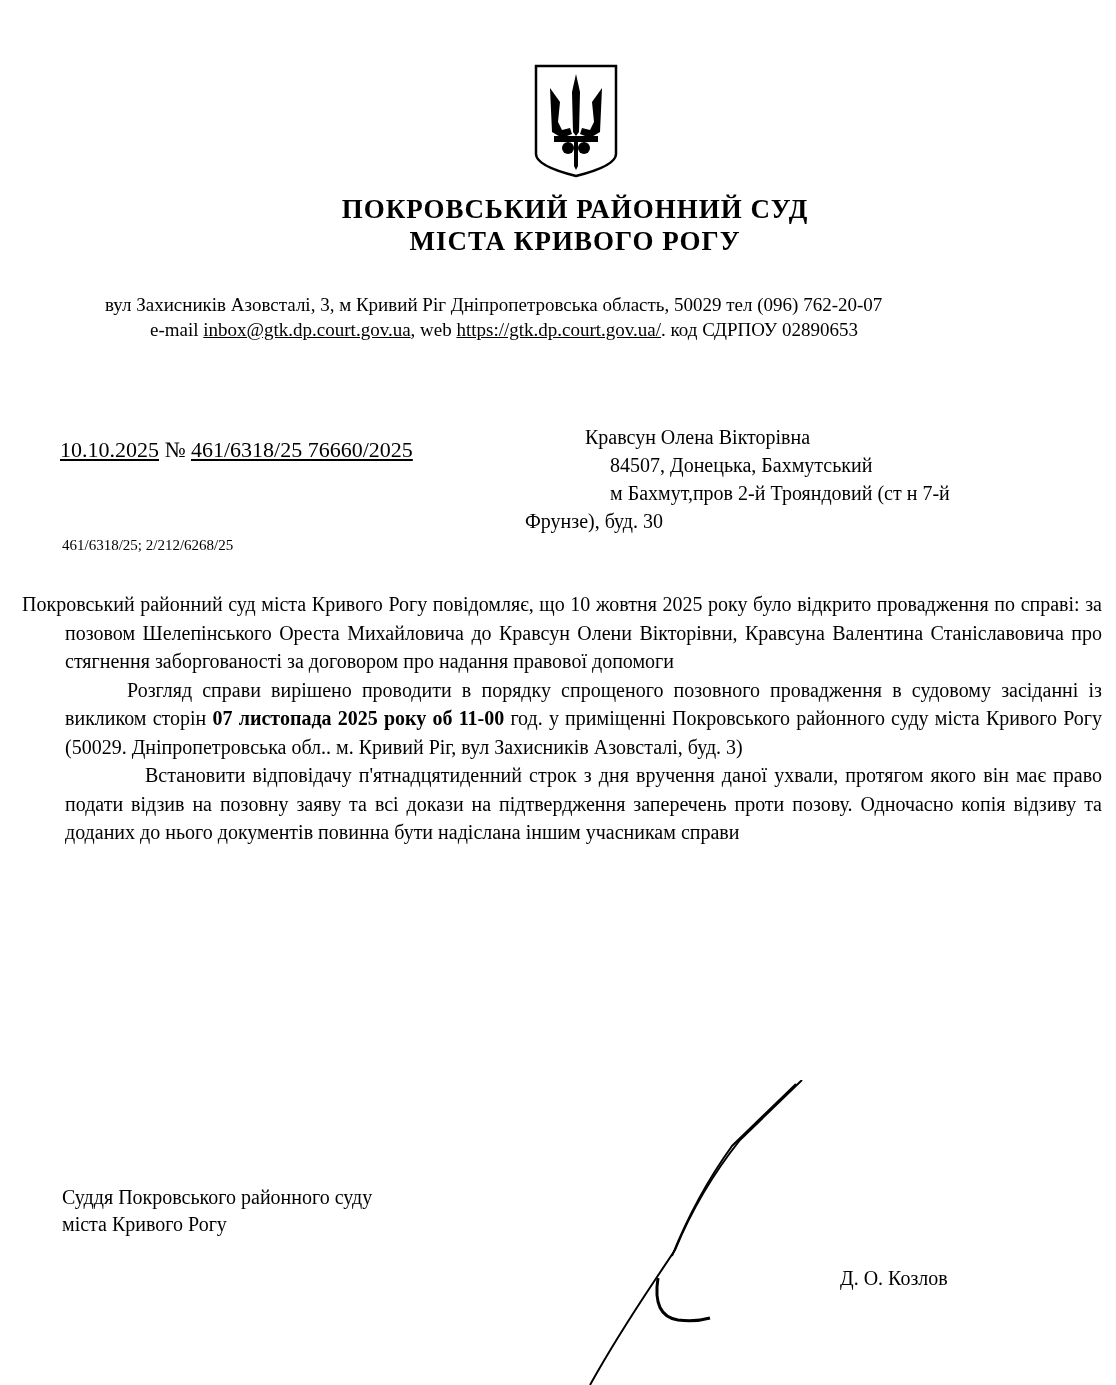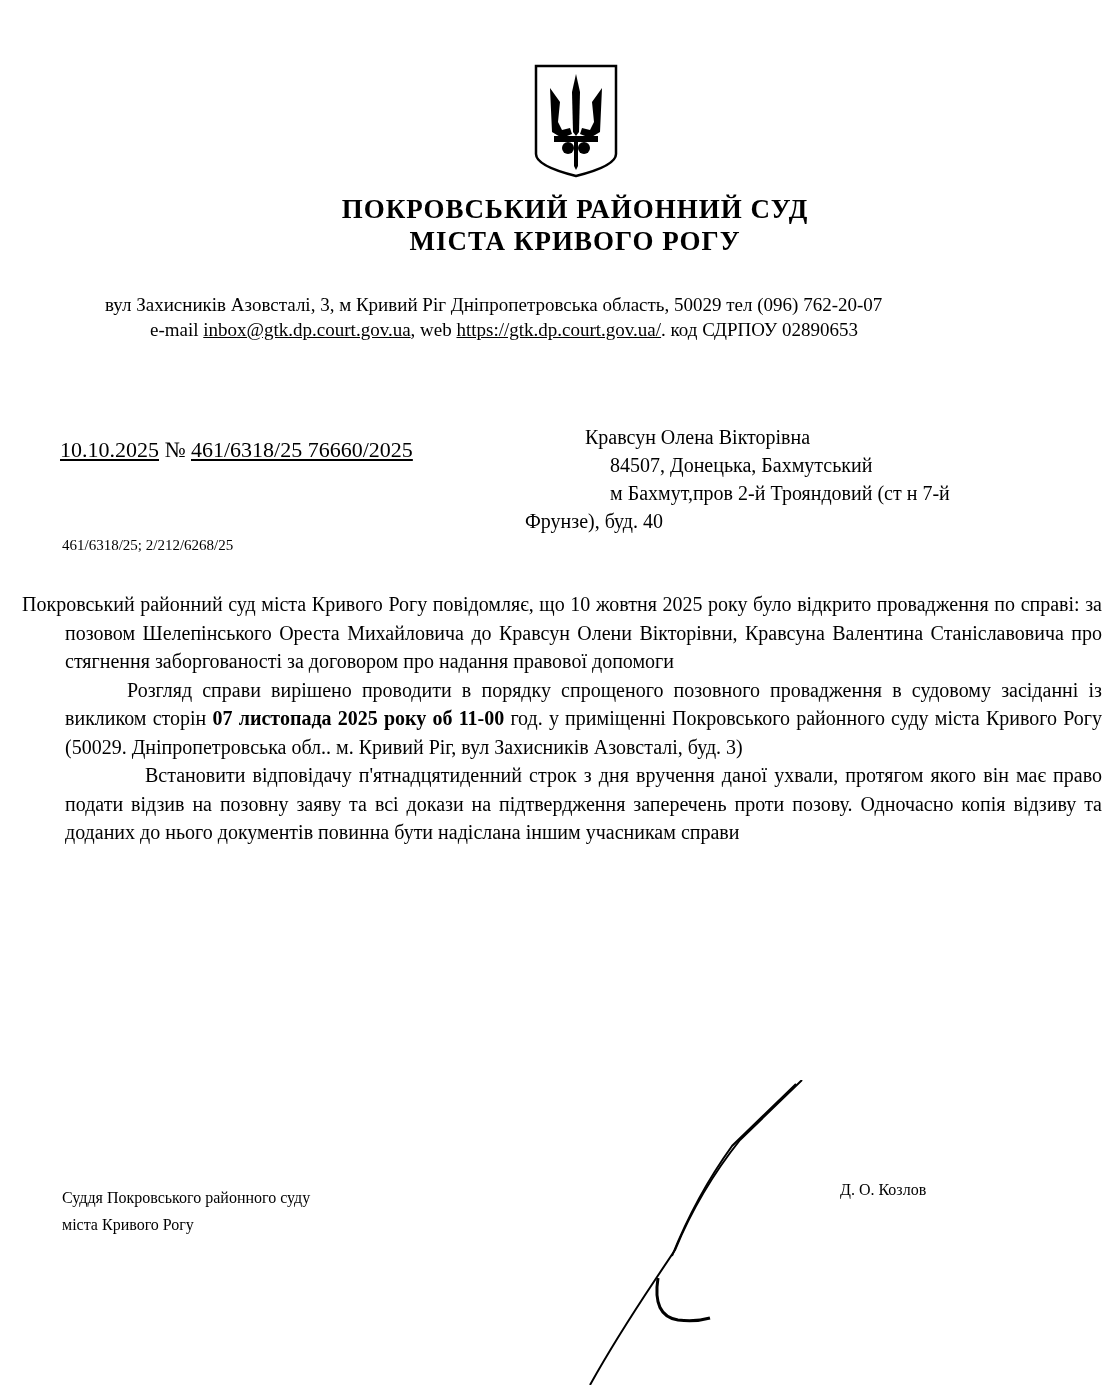--- a/index.html
+++ b/index.html
@@ -25,24 +25,24 @@
   #addr1 { left: 585px; top: 423px; }
   #addr2 { left: 610px; top: 451px; }
   #addr3 { left: 610px; top: 479px; }
   #addr4 { left: 525px; top: 507px; }
   #body-text { left: 22px; top: 590px; width: 1080px; font-size: 20px;
     line-height: 28.5px; text-align: justify; }
   #body-text p { margin: 0; }
   #body-text p.first { text-indent: 0; padding-left: 43px; text-indent: -43px; }
   #body-text p.ind1 { padding-left: 43px; text-indent: 62px; }
   #body-text p.ind2 { padding-left: 43px; text-indent: 80px; }
-  .sig { font-size: 16px; line-height: 27px; white-space: nowrap; }
+  .sig { font-size: 20px; line-height: 27px; white-space: nowrap; }
   #sig1 { left: 62px; top: 1184px; }
   #sig2 { left: 62px; top: 1211px; }
-  #judge-name { left: 840px; top: 1176px; }
+  #judge-name { left: 840px; top: 1265px; }
   #signature { left: 500px; top: 1080px; width: 340px; height: 305px; }
 </style>
 </head>
 <body>
 
 <svg id="emblem" class="abs" viewBox="0 0 88 118">
   <path d="M4 4 H84 V92 Q84 104 44 114 Q4 104 4 92 Z" fill="none" stroke="#000" stroke-width="2.5"></path>
   <path d="M44 12 L40 30 L41 70 L44 74 L47 70 L48 30 Z" fill="#000"></path>
   <path d="M18 26 L20 70 L30 76 L40 72 L38 66 L30 68 L26 60 L28 40 Z" fill="#000"></path>
   <path d="M70 26 L68 70 L58 76 L48 72 L50 66 L58 68 L62 60 L60 40 Z" fill="#000"></path>
@@ -57,21 +57,21 @@
 
 <div id="contact1" class="abs contact">вул  Захисників Азовсталі, 3, м  Кривий Ріг   Дніпропетровська область, 50029 тел  (096) 762-20-07</div>
 <div id="contact2" class="abs contact"><span>e-mail  </span><span class="u">inbox@gtk.dp.court.gov.ua</span><span>,   web </span><span class="u">https://gtk.dp.court.gov.ua/</span><span>. код СДРПОУ 02890653</span></div>
 
 <div id="ref-line" class="abs"><span class="u">10.10.2025</span><span> №  </span><span class="u">461/6318/25 76660/2025</span></div>
 <div id="case-nums" class="abs">461/6318/25; 2/212/6268/25</div>
 
 <div id="addr1" class="abs addr">Кравсун Олена Вікторівна</div>
 <div id="addr2" class="abs addr">84507,  Донецька,  Бахмутський</div>
 <div id="addr3" class="abs addr">м  Бахмут,пров  2-й Трояндовий (ст н  7-й</div>
-<div id="addr4" class="abs addr">Фрунзе), буд. 40</div>
+<div id="addr4" class="abs addr">Фрунзе), буд. 30</div>
 
 <div id="body-text" class="abs">
   <p class="first">Покровський районний суд міста Кривого Рогу повідомляє, що 10 жовтня 2025 року було відкрито провадження по справі:  за позовом Шелепінського Ореста Михайловича до Кравсун Олени Вікторівни, Кравсуна Валентина Станіславовича про стягнення заборгованості за договором про надання правової допомоги</p>
   <p class="ind1"><span>Розгляд справи вирішено проводити в порядку спрощеного позовного провадження в судовому засіданні із викликом сторін </span><b>07 листопада 2025 року об 11-00</b><span> год.  у  приміщенні Покровського районного суду міста Кривого Рогу (50029. Дніпропетровська обл.. м. Кривий Ріг, вул  Захисників Азовсталі, буд. 3)</span></p>
   <p class="ind2">Встановити відповідачу п'ятнадцятиденний строк з дня вручення даної ухвали, протягом якого він має право подати відзив на позовну заяву та всі докази на підтвердження заперечень проти позову. Одночасно копія відзиву та доданих до нього документів повинна бути надіслана іншим учасникам справи</p>
 </div>
 
 <div id="sig1" class="abs sig">Суддя Покровського районного суду</div>
 <div id="sig2" class="abs sig">міста Кривого Рогу</div>
 <div id="judge-name" class="abs sig">Д. О. Козлов</div>

